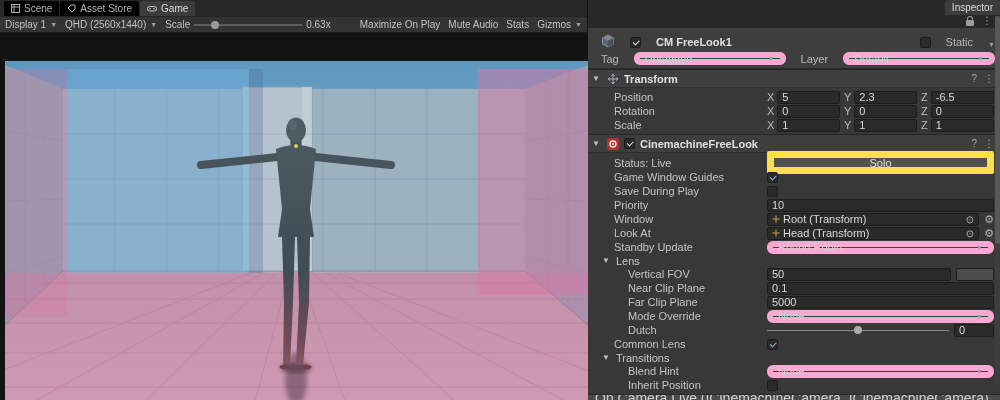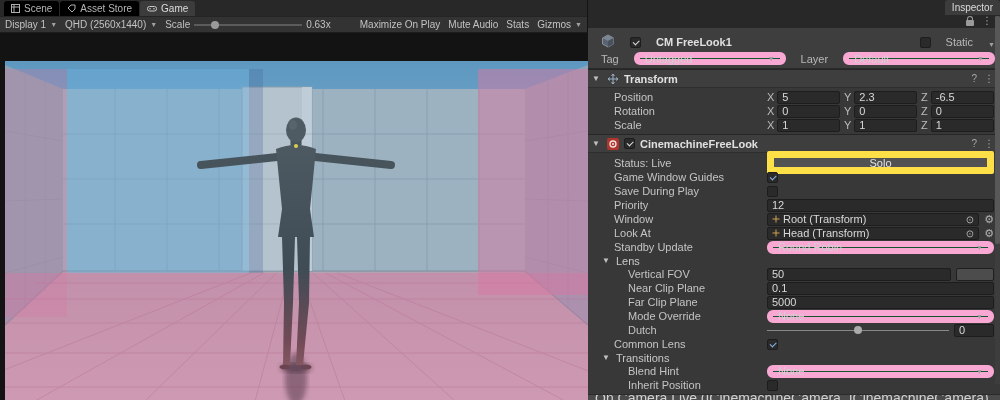--- a/index.html
+++ b/index.html
@@ -379,21 +379,21 @@
         <div class="prop-row">
           <span class="prop-label">Save During Play</span>
           <div class="prop-value">
               <span class="cb"></span>
             </div>
         </div>
         <div class="prop-row">
           <span class="prop-label">Priority</span>
           <div class="prop-value">
               <div class="field">
-                <span>12</span>
+                <span>10</span>
               </div>
             </div>
         </div>
         <div class="prop-row">
           <span class="prop-label">Window</span>
           <div class="prop-value">
             <div class="field">
               <span class="ticon">
                   <svg width="8" height="8" viewBox="0 0 8 8">
                     <path d="M4 0.5 V7.5 M0.5 4 H7.5" stroke="#d0a050" fill="none"></path>

